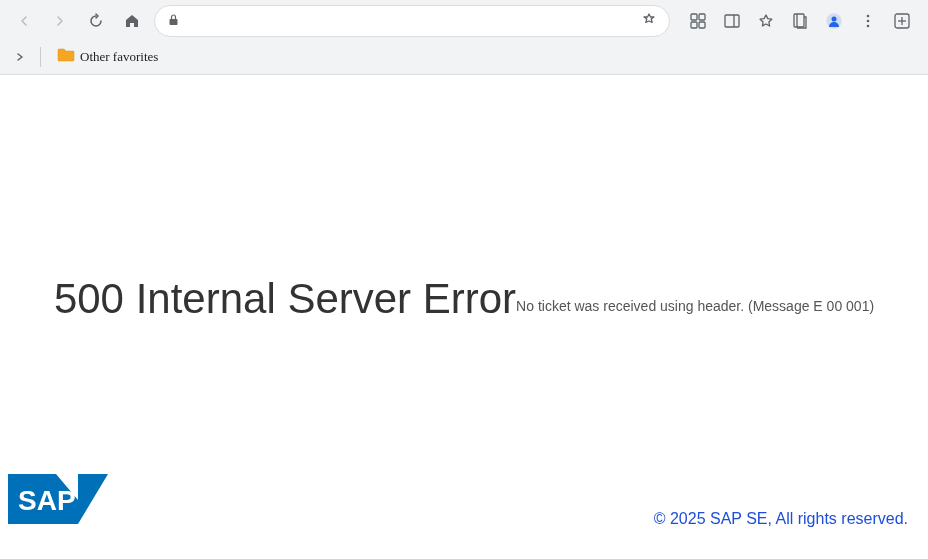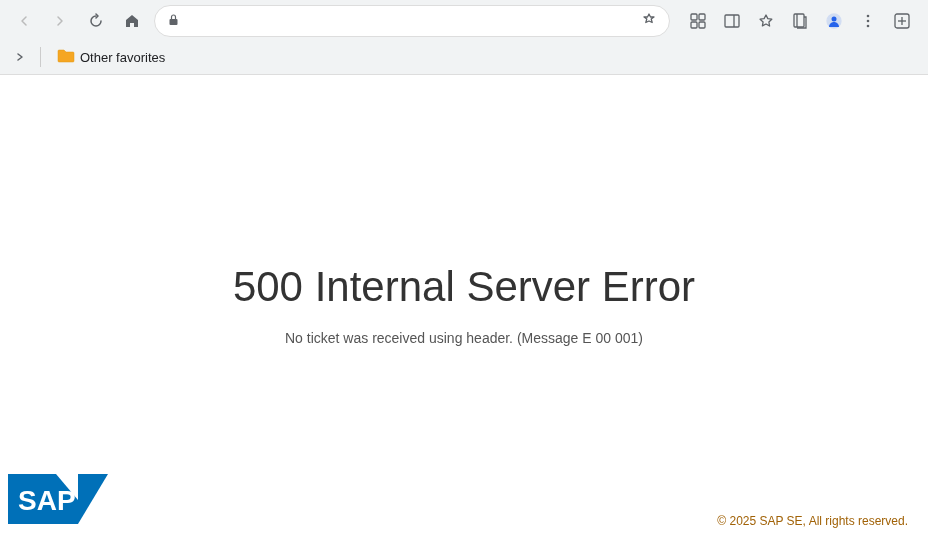--- a/index.html
+++ b/index.html
@@ -109,32 +109,33 @@
 
     .other-favorites {
       display: flex;
       align-items: center;
       gap: 5px;
       padding: 3px 8px;
       border-radius: 4px;
       cursor: pointer;
       font-size: 13px;
       color: #202124;
+      font-family: Liberation Serif, serif;
     }
 
     .folder-icon {
       font-size: 15px;
     }
 
     
     .page-content {
       background: #fff;
       height: calc(559px - 74px - 22px);
       display: flex;
-      flex-direction: column;
+      flex-direction: row;
       align-items: center;
       justify-content: center;
       position: relative;
     }
 
     .error-title {
       font-size: 42px;
       font-weight: 300;
       color: #333;
       margin-bottom: 16px;
@@ -157,22 +158,22 @@
     .sap-logo svg {
       width: 100px;
       height: 50px;
     }
 
     
     .page-footer {
       position: absolute;
       bottom: 10px;
       right: 20px;
-      font-size: 12px;
-      color: #a16207;
+      font-size: 16px;
+      color: #1d4ed8;
       text-align: right;
     }
 
     
     .lock-icon {
       color: #5f6368;
       font-size: 13px;
     }
 
     .star-icon {

